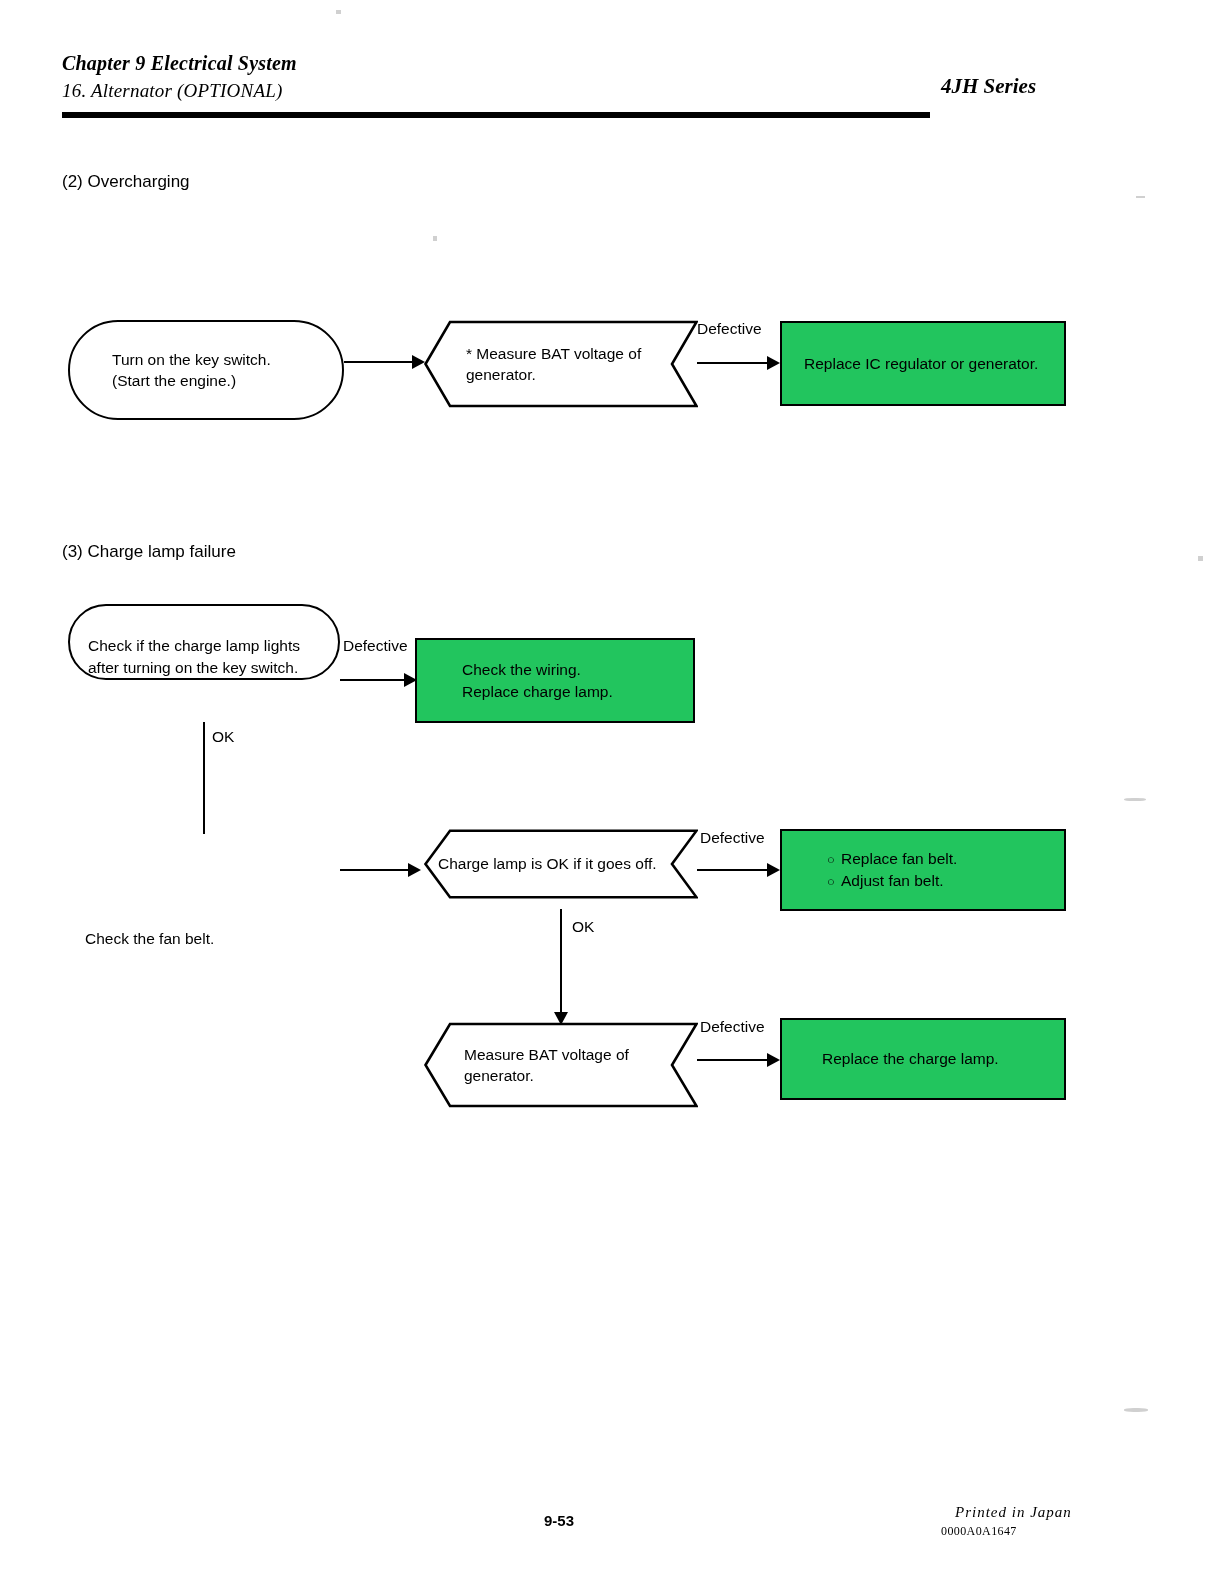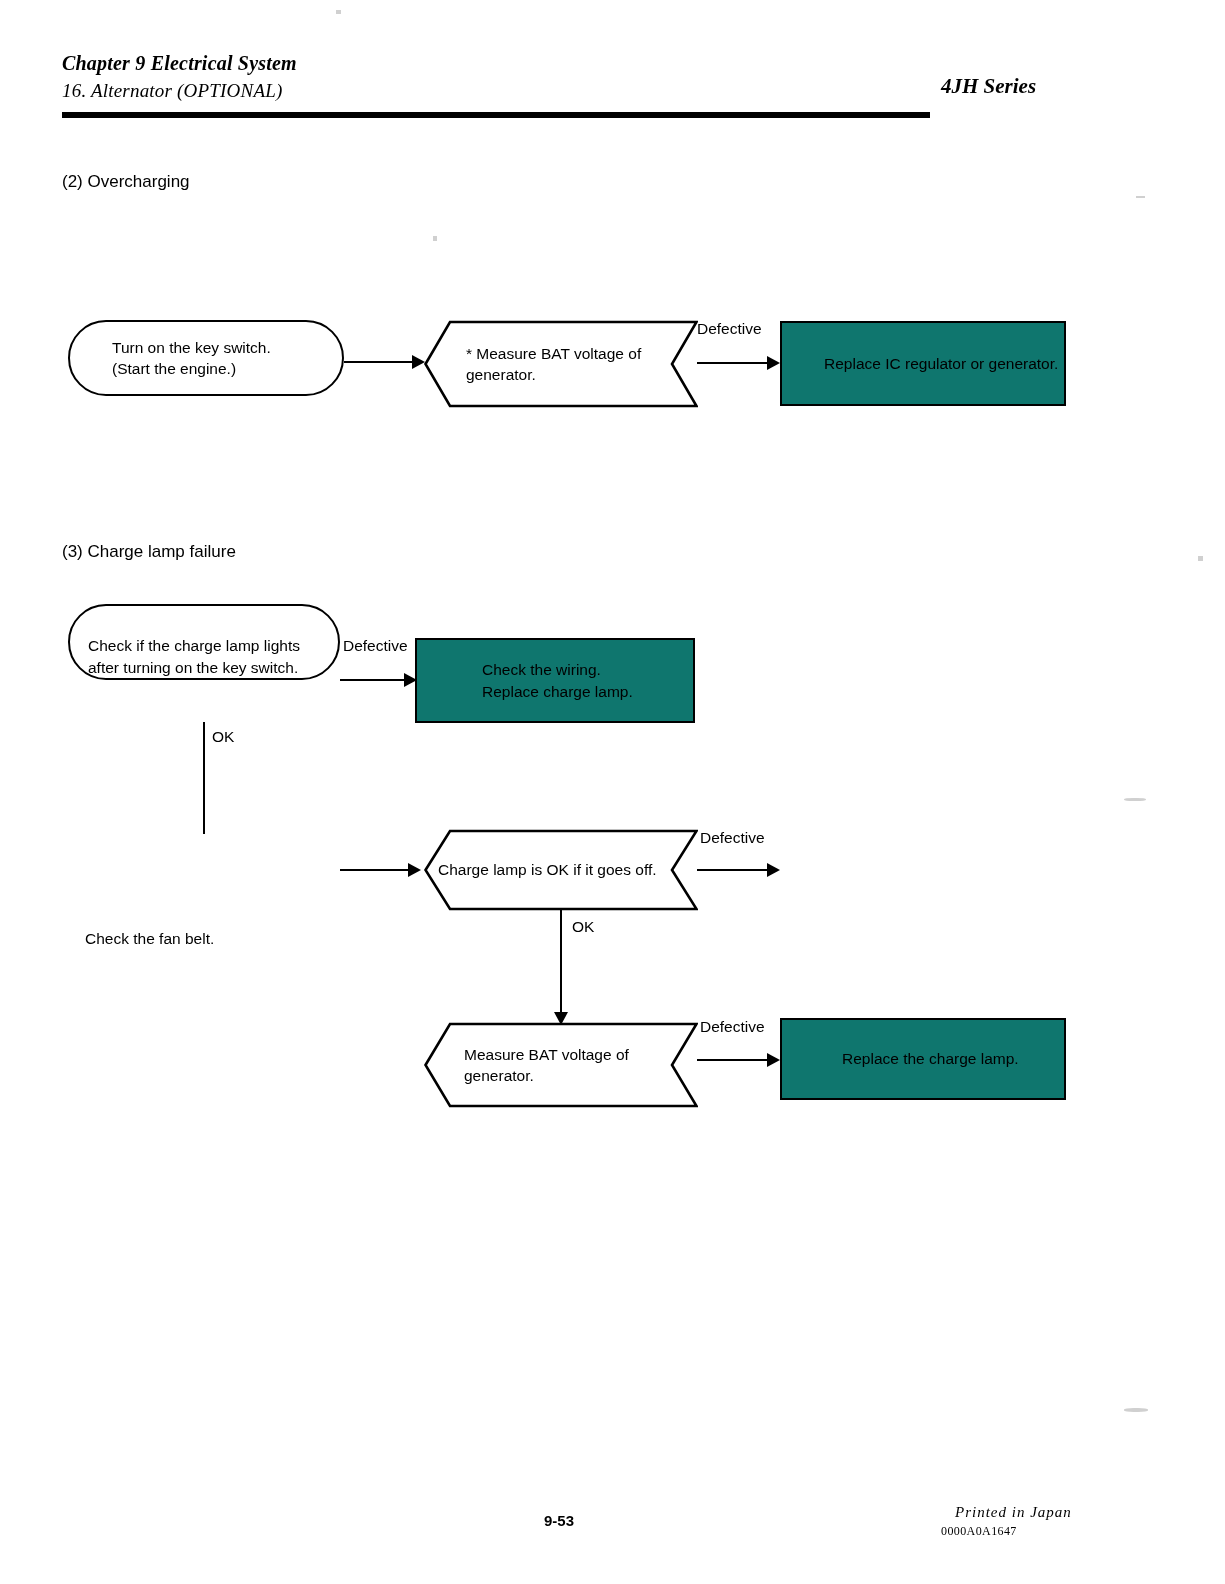--- a/index.html
+++ b/index.html
@@ -100,22 +100,21 @@
   .shape-stadium {
     border: 2.2px solid #000;
     border-radius: 999px;
     background: #fff;
   }
   .shape-stadium .node-text { padding-left: 0; }
 
   
   .shape-rect {
     border: 2.2px solid #000;
-    background: #0f766e;
-    padding-left: 20px;
+    background: #22c55e;
   }
 
   
   .shape-hex {
     background: transparent;
   }
   .shape-hex svg {
     position: absolute;
     left: 0;
     top: 0;
@@ -217,21 +216,21 @@
 
   <div class="artifact" style="left:336px;top:10px;width:5px;height:4px;"></div>
   <div class="artifact" style="left:1136px;top:196px;width:9px;height:2px;"></div>
   <div class="artifact" style="left:433px;top:236px;width:4px;height:5px;"></div>
   <div class="artifact" style="left:1198px;top:556px;width:5px;height:5px;"></div>
   <div class="artifact" style="left:1124px;top:798px;width:22px;height:3px;border-radius:40%;"></div>
   <div class="artifact" style="left:1124px;top:1408px;width:24px;height:4px;border-radius:40%;"></div>
 
   <div class="section-head" id="sec2-head">(2) Overcharging</div>
 
-  <div class="node shape-stadium" style="left:68px;top:320px;width:276px;height:76px;">
+  <div class="node shape-stadium" style="left:68px;top:320px;width:276px;height:100px;">
     <div class="node-text" style="padding-left:42px;">Turn on the key switch.
 (Start the engine.)</div>
   </div>
 
   <div class="conn-h" style="left:344px;top:361px;width:74px;"></div>
   <div class="arrow-r" style="left:412px;top:355px;"></div>
 
   <div class="node shape-hex" style="left:424px;top:320px;width:274px;height:88px;">
     <svg viewBox="0 0 274 88" preserveAspectRatio="none">
       <polygon points="1.5,44 26,2 272.5,2 248,44 272.5,86 26,86" fill="#ffffff" stroke="#000000" stroke-width="2.6" vector-effect="non-scaling-stroke"></polygon>
@@ -266,31 +265,41 @@
 
   <div class="conn-v" style="left:203px;top:722px;height:112px;"></div>
   <div class="edge-label" style="left:212px;top:728px;">OK</div>
 
 
   <div class="note-text" style="left:85px;top:930px;">Check the fan belt.</div>
 
   <div class="conn-h" style="left:340px;top:869px;width:74px;"></div>
   <div class="arrow-r" style="left:408px;top:863px;"></div>
 
-  <div class="node shape-hex" style="left:424px;top:829px;width:274px;height:82px;">
+  <div class="node shape-hex" style="left:424px;top:829px;width:274px;height:70px;">
     <svg viewBox="0 0 274 82" preserveAspectRatio="none">
       <polygon points="1.5,41 26,2 272.5,2 248,41 272.5,80 26,80" fill="#ffffff" stroke="#000000" stroke-width="2.6" vector-effect="non-scaling-stroke"></polygon>
     </svg>
     <div class="node-text" style="padding-left:14px;">Charge lamp is OK if it goes off.</div>
   </div>
 
   <div class="edge-label" style="left:700px;top:829px;">Defective</div>
   <div class="conn-h" style="left:697px;top:869px;width:76px;"></div>
   <div class="arrow-r" style="left:767px;top:863px;"></div>
 
+  <div class="node shape-rect" style="left:780px;top:829px;width:286px;height:82px;">
+    <div class="bullets" style="padding-left:45px;">
+      <div class="bullet-row">
+        <span class="bullet-mark">○</span><span>Replace fan belt.</span>
+      </div>
+      <div class="bullet-row">
+        <span class="bullet-mark">○</span><span>Adjust fan belt.</span>
+      </div>
+    </div>
+  </div>
 
   <div class="conn-v" style="left:560px;top:909px;height:105px;"></div>
   <div class="edge-label" style="left:572px;top:918px;">OK</div>
   <div class="arrow-d" style="left:554px;top:1012px;"></div>
 
   <div class="node shape-hex" style="left:424px;top:1022px;width:274px;height:86px;">
     <svg viewBox="0 0 274 86" preserveAspectRatio="none">
       <polygon points="1.5,43 26,2 272.5,2 248,43 272.5,84 26,84" fill="#ffffff" stroke="#000000" stroke-width="2.6" vector-effect="non-scaling-stroke"></polygon>
     </svg>
     <div class="node-text" style="padding-left:40px;">Measure BAT voltage of

